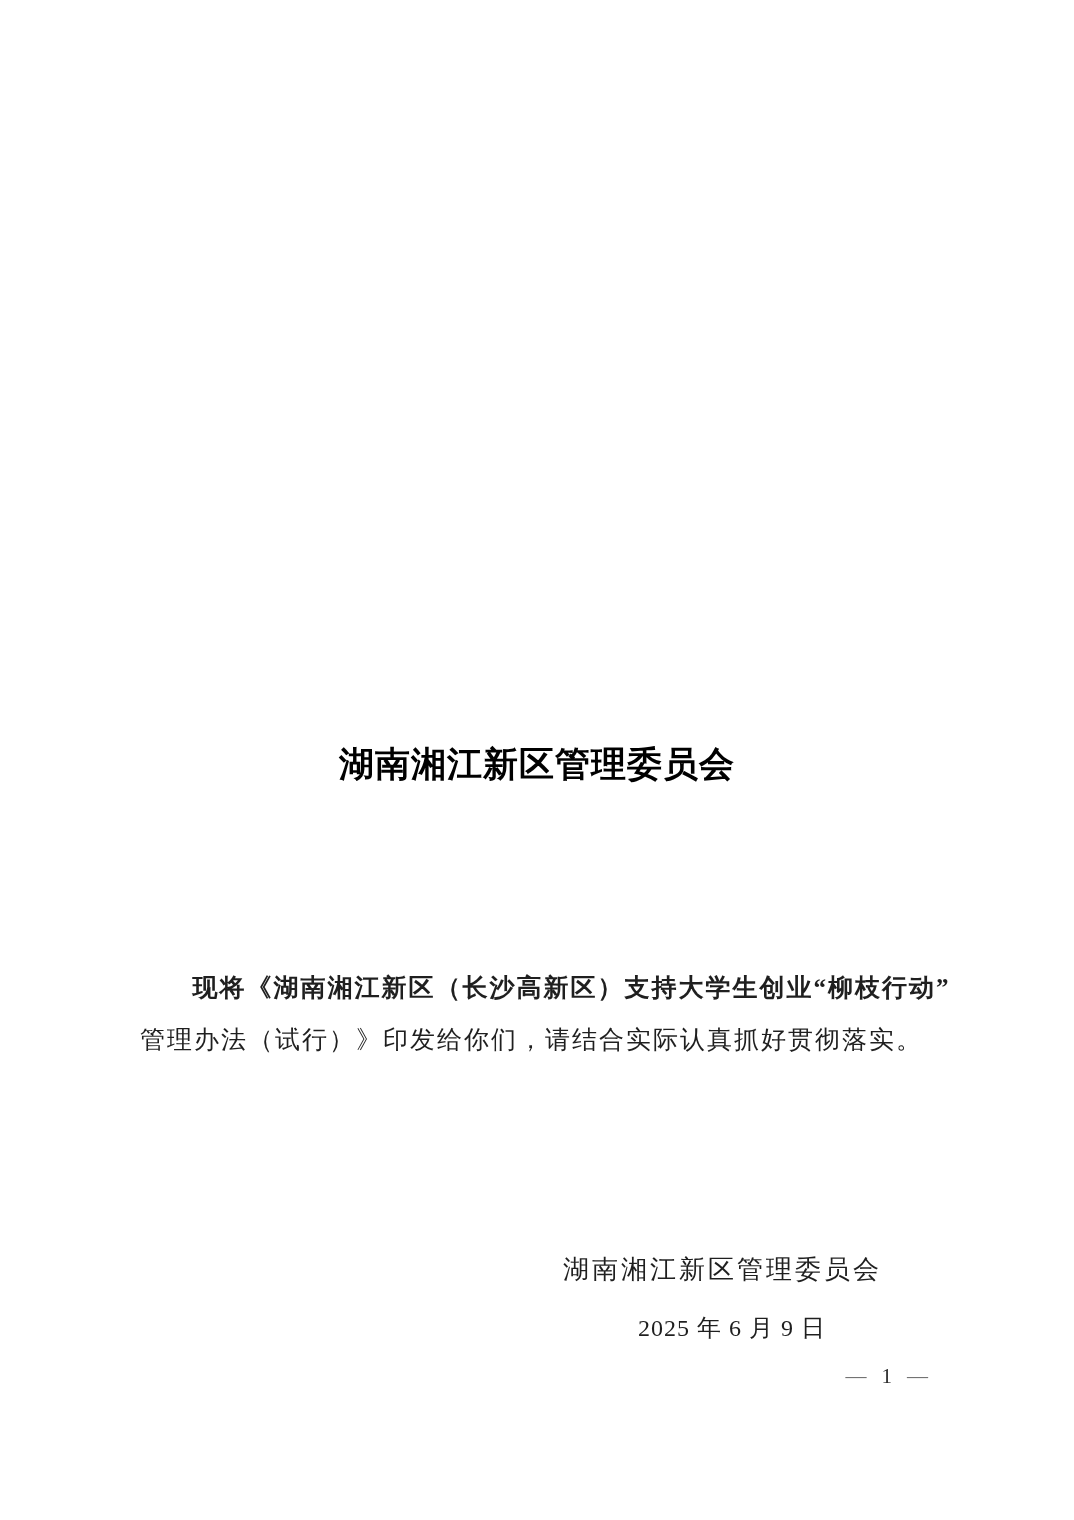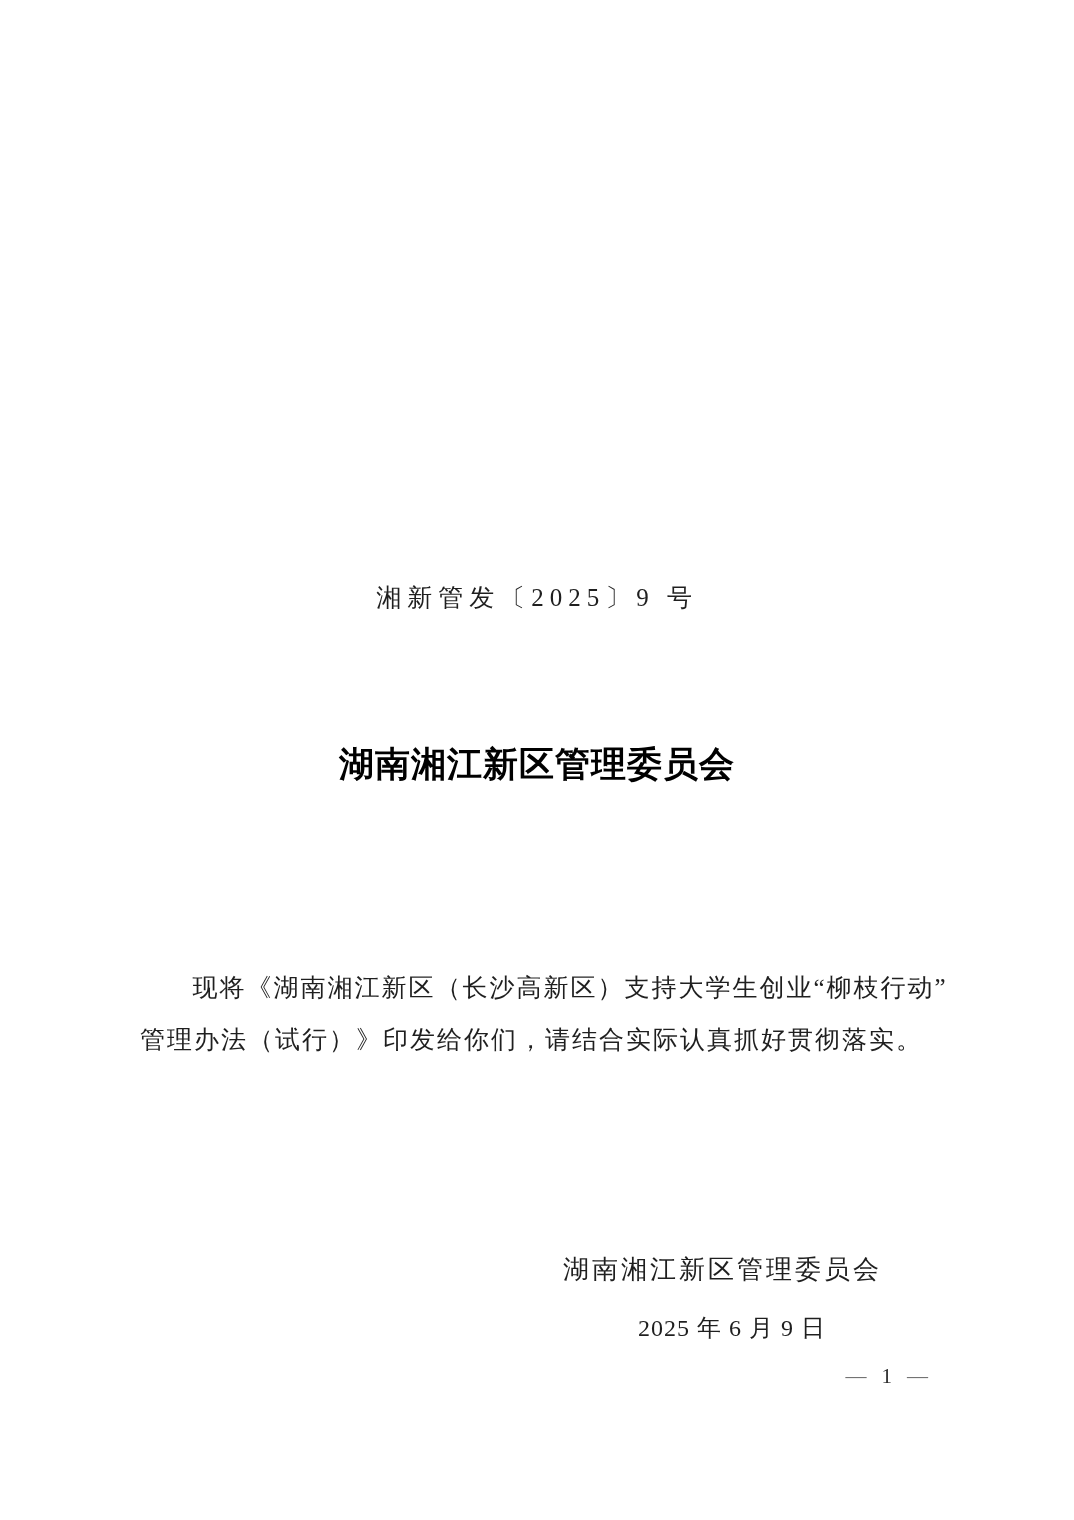--- a/index.html
+++ b/index.html
@@ -52,20 +52,21 @@
   .salutation {
     letter-spacing: 3.5px;
     white-space: nowrap;
   }
   .para-line {
     letter-spacing: 2px;
     white-space: nowrap;
   }
   .para-line.indent {
     text-indent: 2.1em;
+    font-weight: bold;
   }
   .signer {
     position: absolute;
     top: 1252px;
     right: 192px;
     font-size: 26px;
     letter-spacing: 3px;
     white-space: nowrap;
   }
   .issue-date {
@@ -89,21 +90,20 @@
   }
   .page-number .num {
     margin: 0 15px;
   }
 </style>
 </head>
 <body>
 
 <div class="page">
 
-  <div class="doc-number">湘新管发〔2025〕9 号</div>
 
   <div class="title-block">
     <div class="title-line">湖南湘江新区管理委员会</div>
   </div>
 
   <div class="body-block">
     <div class="para-line indent">现将《湖南湘江新区（长沙高新区）支持大学生创业“柳枝行动”</div>
     <div class="para-line">管理办法（试行）》印发给你们，请结合实际认真抓好贯彻落实。</div>
   </div>
 

